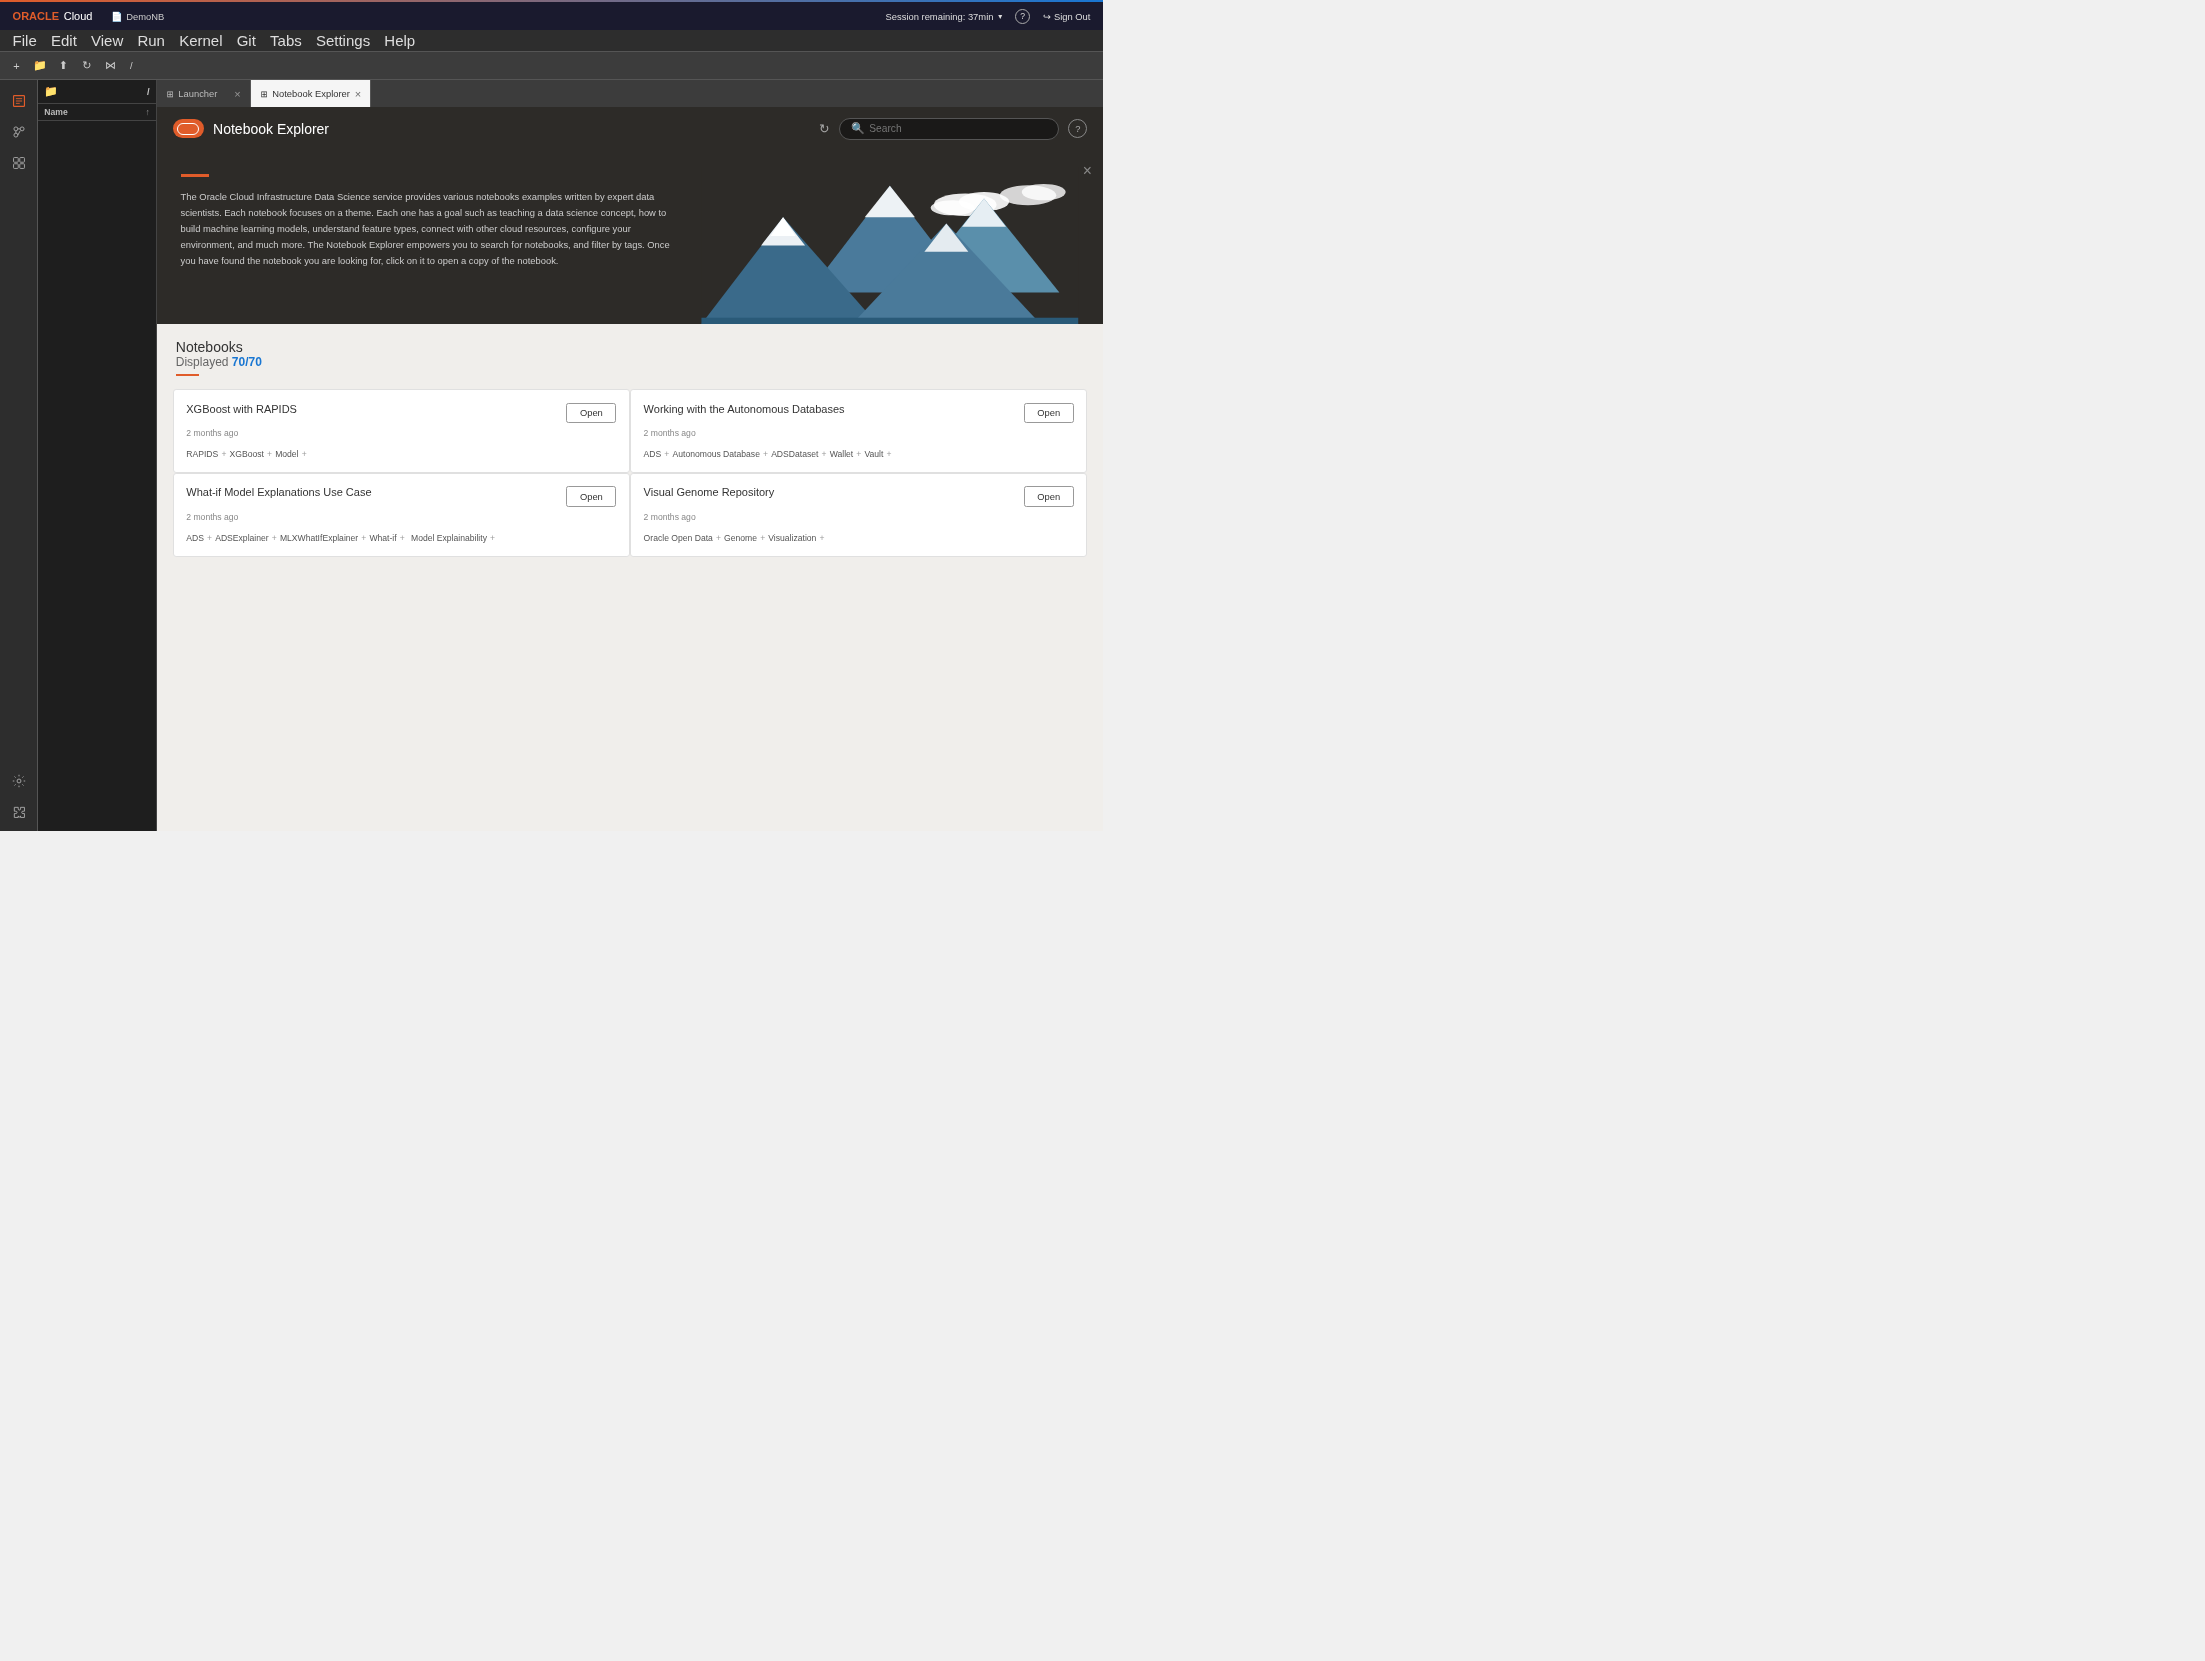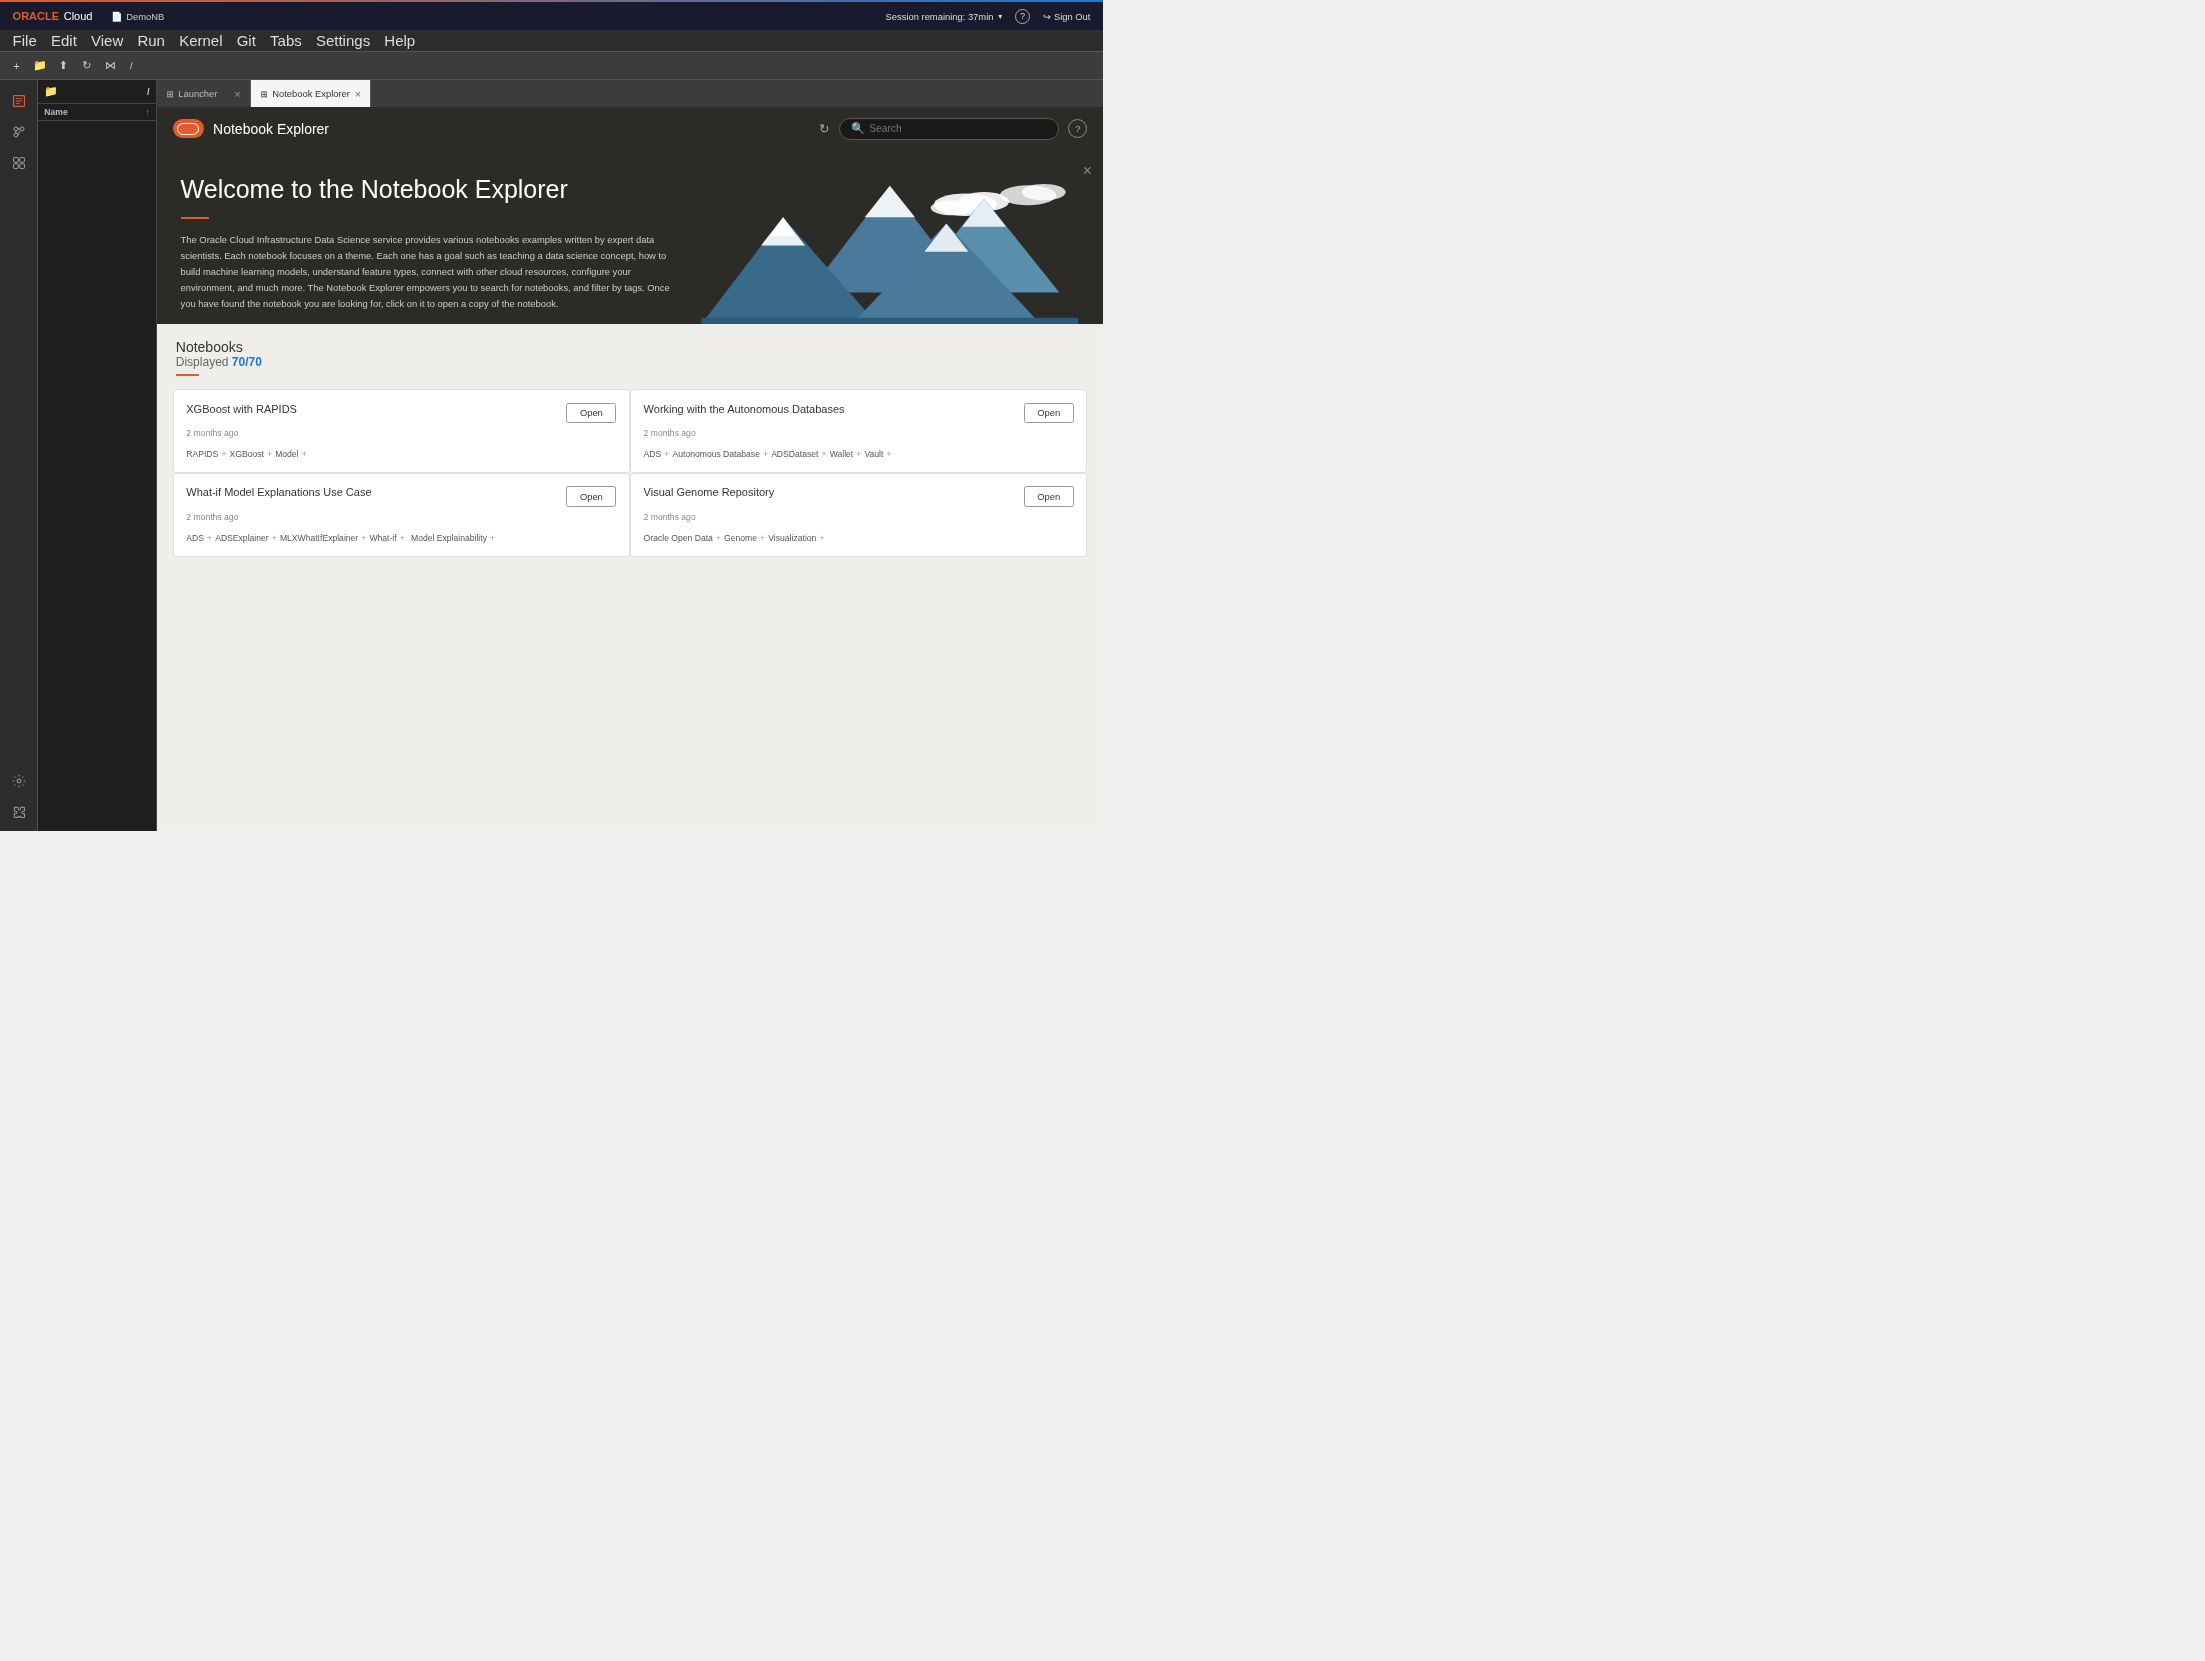--- a/index.html
+++ b/index.html
@@ -248,21 +248,20 @@
           <div class="search-box">
             <span class="search-icon">🔍</span>
             <input type="text" placeholder="Search" style="">
           </div>
           <div class="help-circle">?</div>
         </div>
       </div>
 
       <div class="hero">
         <div class="hero-content">
-          <h1 class="hero-title">Welcome to the Notebook Explorer</h1>
           <div class="hero-divider"></div>
           <p class="hero-text">The Oracle Cloud Infrastructure Data Science service provides various notebooks examples written by expert data scientists. Each notebook focuses on a theme. Each one has a goal such as teaching a data science concept, how to build machine learning models, understand feature types, connect with other cloud resources, configure your environment, and much more. The Notebook Explorer empowers you to search for notebooks, and filter by tags. Once you have found the notebook you are looking for, click on it to open a copy of the notebook.</p>
         </div>
         <div class="hero-close">×</div>
 
         <div class="mountain-container">
           <svg class="mountain-svg" viewBox="0 0 600 250" xmlns="http://www.w3.org/2000/svg">
 
             <rect width="600" height="250" fill="#2d2b28"></rect>
 

